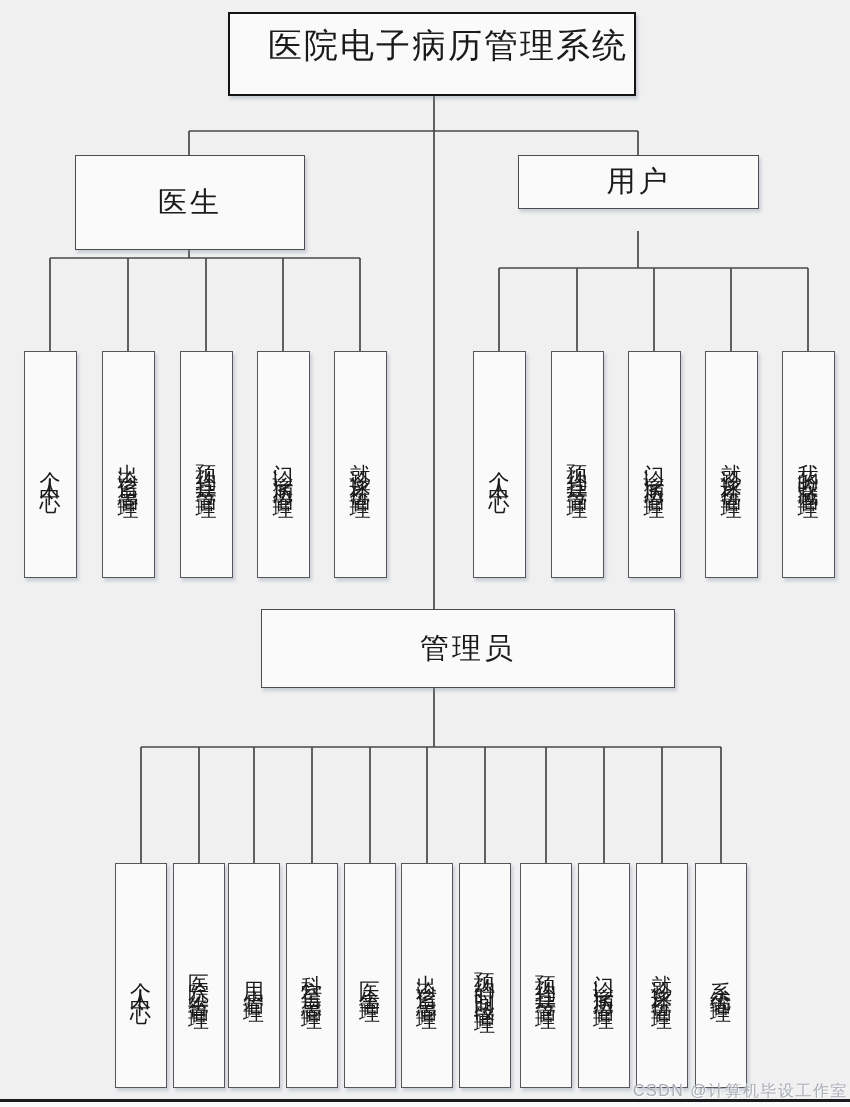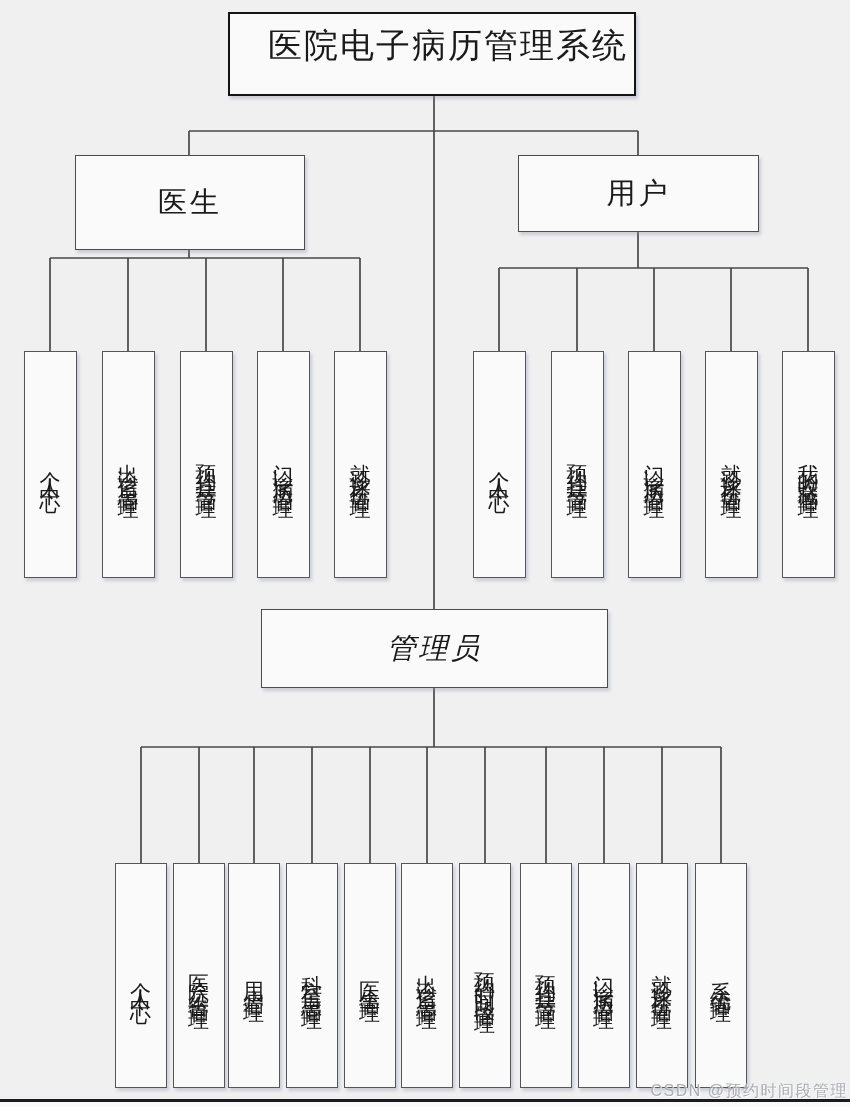--- a/index.html
+++ b/index.html
@@ -93,24 +93,24 @@
       M721 747 V863"></path>
   </svg>
 
   <div class="box title-box" style="left:228px; top:12px; width:408px; height:84px;">
     <span>医院电子病历管理系统</span>
   </div>
 
   <div class="box role-box" style="left:75px; top:155px; width:230px; height:95px;">
     <span>医生</span>
   </div>
-  <div class="box role-box" style="left:518px; top:155px; width:241px; height:77px;">
+  <div class="box role-box" style="left:518px; top:155px; width:241px; height:54px;">
     <span>用户</span>
   </div>
-  <div class="box role-box" style="left:261px; top:609px; width:347px; height:79px;font-style:italic;">
+  <div class="box role-box" style="left:261px; top:609px; width:414px; height:79px;">
     <span>管理员</span>
   </div>
 
   <div class="box vbox" style="left:24px; top:351px; width:53px; height:227px;">
     <span class="vlabel">个人中心</span>
   </div>
   <div class="box vbox" style="left:102px; top:351px; width:53px; height:227px;">
     <span class="vlabel">出诊信息管理</span>
   </div>
   <div class="box vbox" style="left:180px; top:351px; width:53px; height:227px;">
@@ -166,16 +166,16 @@
   <div class="box vbox" style="left:578px; top:863px; width:52px; height:225px;">
     <span class="vlabel">门诊病历管理</span>
   </div>
   <div class="box vbox" style="left:636px; top:863px; width:52px; height:225px;">
     <span class="vlabel">就诊评价管理</span>
   </div>
   <div class="box vbox" style="left:695px; top:863px; width:52px; height:225px;">
     <span class="vlabel">系统管理</span>
   </div>
 
-  <div class="watermark">CSDN @预约时间段管理</div>
+  <div class="watermark">CSDN @计算机毕设工作室</div>
   <div class="bottom-line"></div>
   <div class="bottom-margin"></div>
 </div>
 
 </body></html>

